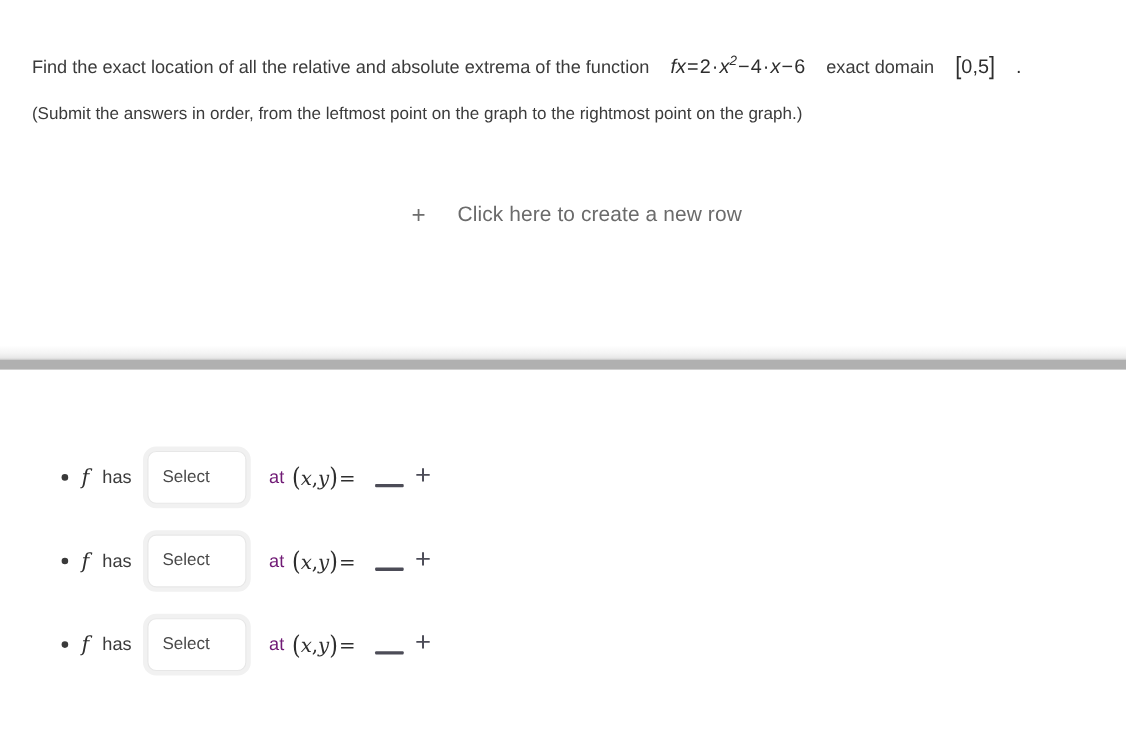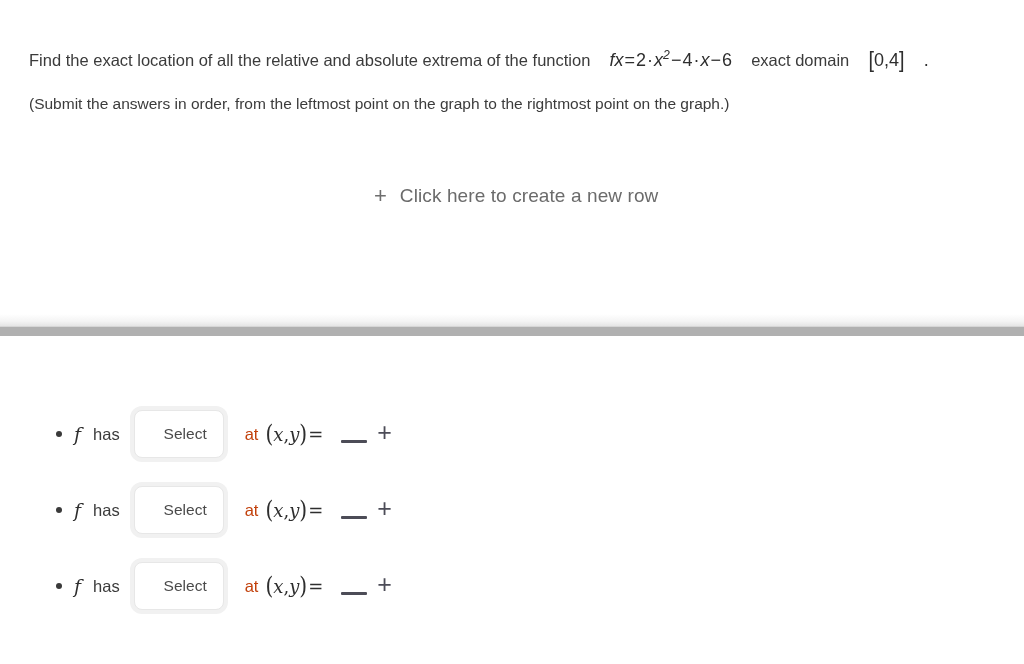--- a/index.html
+++ b/index.html
@@ -94,20 +94,21 @@
     font-size: 22px;
     line-height: 22px;
     color: #6e6e6e;
     font-weight: 300;
   }
   .new-row .new-row-label {
     font-size: 19px;
     line-height: 24px;
     color: #6b6b6b;
     letter-spacing: 0.1px;
+    margin-left: 16px;
   }
 
   
   .divider {
     position: absolute;
     left: 0;
     top: 314px;
     width: 1024px;
     height: 22px;
   }
@@ -188,32 +189,31 @@
     margin-left: 14px;
     width: 88px;
     height: 46px;
     background: #ffffff;
     border: 1px solid #e7e7e7;
     border-radius: 8px;
     box-shadow: 0 0 0 4px #f1f1f1;
     display: flex;
     align-items: center;
     cursor: pointer;
-    justify-content: center;
   }
   .select-box .select-label {
     padding-left: 13px;
     font-size: 15.5px;
     color: #4a4a4a;
   }
 
   .at-word {
     margin-left: 21px;
     font-size: 16.5px;
-    color: #c2410c;
+    color: #701a75;
   }
   .xy-expr {
     margin-left: 7px;
     font-family: "DejaVu Serif", "Liberation Serif", serif;
     font-size: 18px;
     color: #2e2e2e;
     white-space: nowrap;
     text-align: center;
   }
 
@@ -251,21 +251,21 @@
 
 <div class="question-area">
 
   <div class="prompt-line">
     <span>Find the exact location of all the relative and absolute extrema of the function</span>
     <span class="prompt-sep"></span>
     <span class="mjx"><span class="mjx-i">f</span><span class="mjx-paren"></span><span class="mjx-i">x</span><span class="mjx-paren"></span><span class="mjx-op">=</span><span>2</span><span class="mjx-op">·</span><span class="mjx-i">x</span><span class="mjx-sup">2</span><span class="mjx-op">−</span><span>4</span><span class="mjx-op">·</span><span class="mjx-i">x</span><span class="mjx-op">−</span><span>6</span></span>
     <span class="prompt-sep"></span>
     <span>exact domain</span>
     <span class="prompt-sep"></span>
-    <span class="mjx"><span class="mjx-brk">[</span><span>0,4</span><span class="mjx-brk">]</span></span>
+    <span class="mjx"><span class="mjx-brk">[</span><span>0,5</span><span class="mjx-brk">]</span></span>
     <span class="prompt-sep"></span>
     <span class="mjx">.</span>
   </div>
 
   <div class="subprompt-line">(Submit the answers in order, from the leftmost point on the graph to the rightmost point on the graph.)</div>
 
 </div>
 
 <div class="new-row">
   <span class="plus-glyph">+</span>

